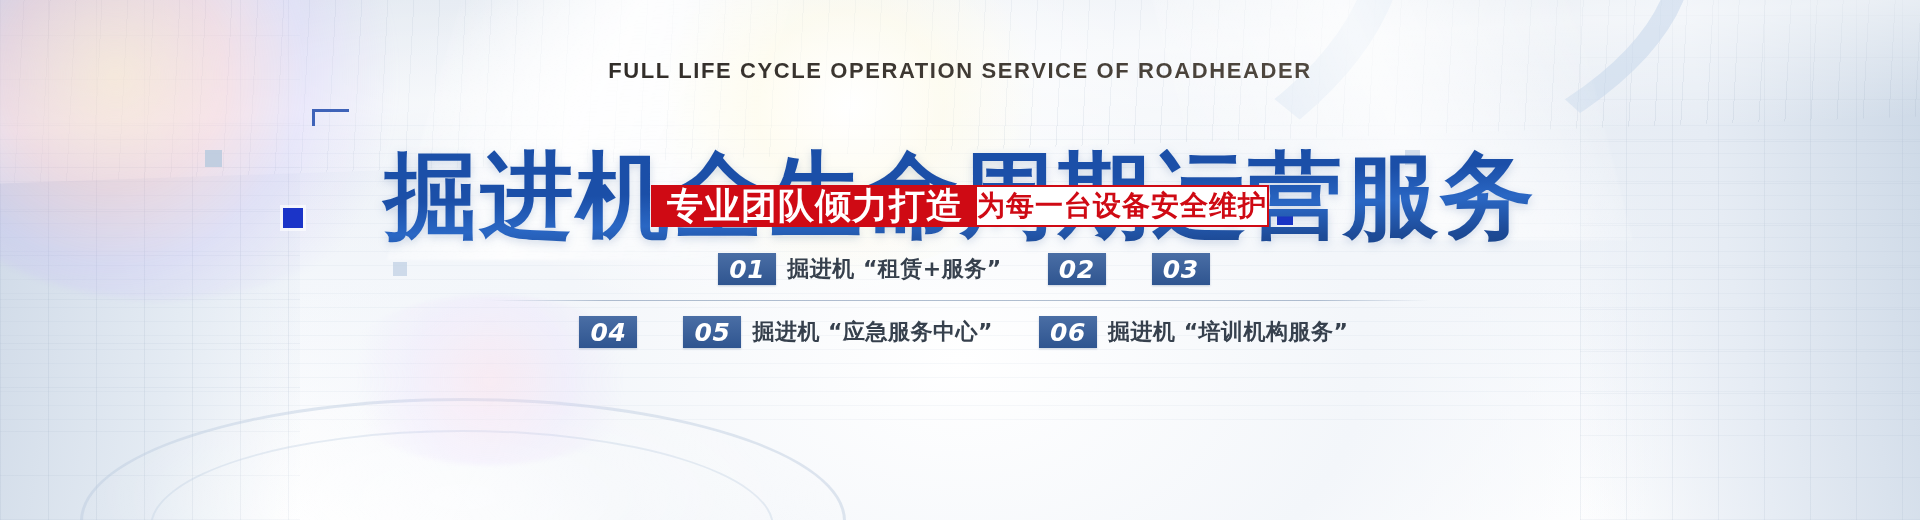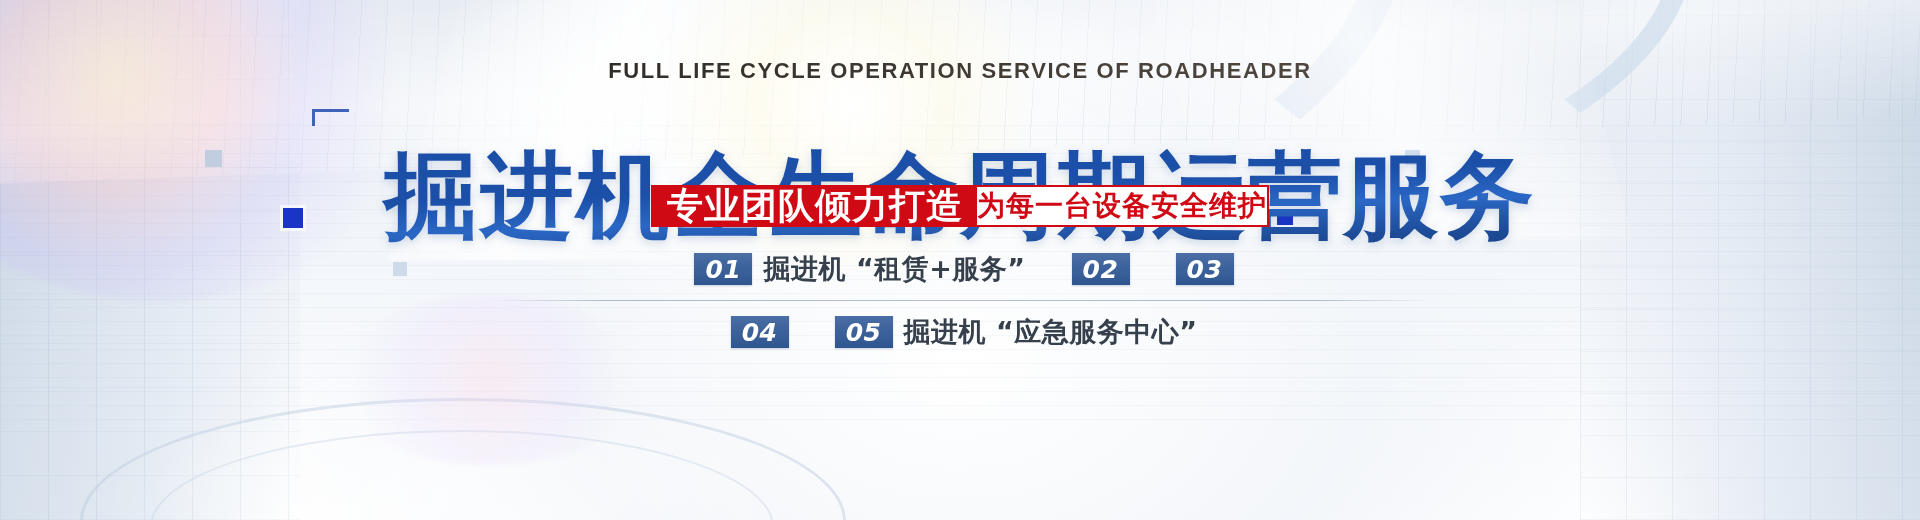--- a/index.html
+++ b/index.html
@@ -136,21 +136,21 @@
   .item{display:flex;align-items:center;gap:11px;white-space:nowrap;}
   .badge{
     display:flex;align-items:center;justify-content:center;
     min-width:46px;height:32px;padding:0 6px;
     background:linear-gradient(180deg,#4a6ea5 0%,#2f5590 100%);
     color:#ffffff;font-size:25px;font-weight:800;font-style:italic;
     font-family:"DejaVu Sans","Liberation Sans",sans-serif;
     letter-spacing:.5px;box-shadow:0 1px 2px rgba(40,70,120,.25);margin-left:8px;
   }
   .item-label{
-    font-size:27px;font-weight:600;color:#36404d;letter-spacing:.5px;
+    font-size:22px;font-weight:600;color:#36404d;letter-spacing:.5px;
     font-family:"DejaVu Sans","Liberation Sans",sans-serif;
     text-align:right;
   }
 </style>
 </head>
 <body>
 
 <div id="banner">
 
   <div class="bg-layer wall-grid-l"></div>
@@ -205,17 +205,21 @@
       <div class="divider"></div>
 
       <div class="list-row">
         <div class="item">
           <span class="badge">04</span>
         </div>
         <div class="item">
           <span class="badge">05</span>
           <span class="item-label">掘进机 “应急服务中心”</span>
         </div>
+        <div class="item">
+          <span class="badge">06</span>
+          <span class="item-label">掘进机 “培训机构服务”</span>
+        </div>
       </div>
 
     </div>
   </div>
 </div>
 
 </body></html>

